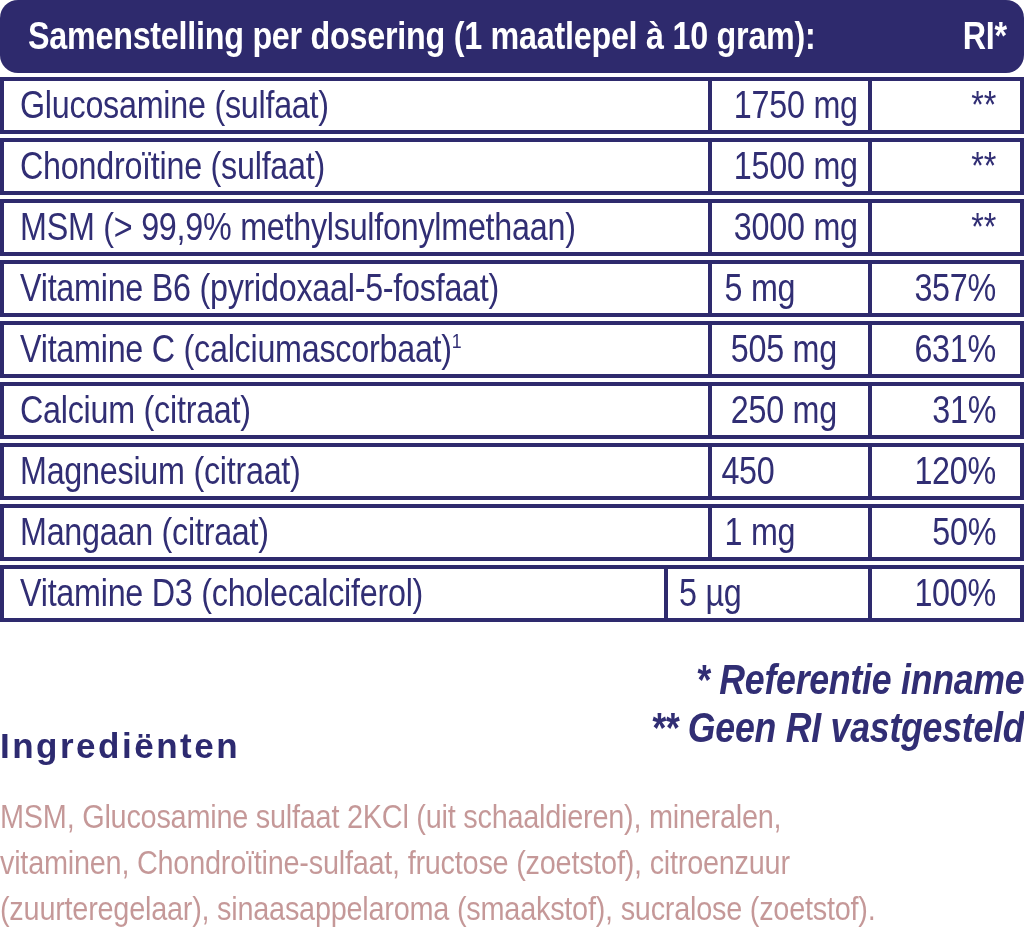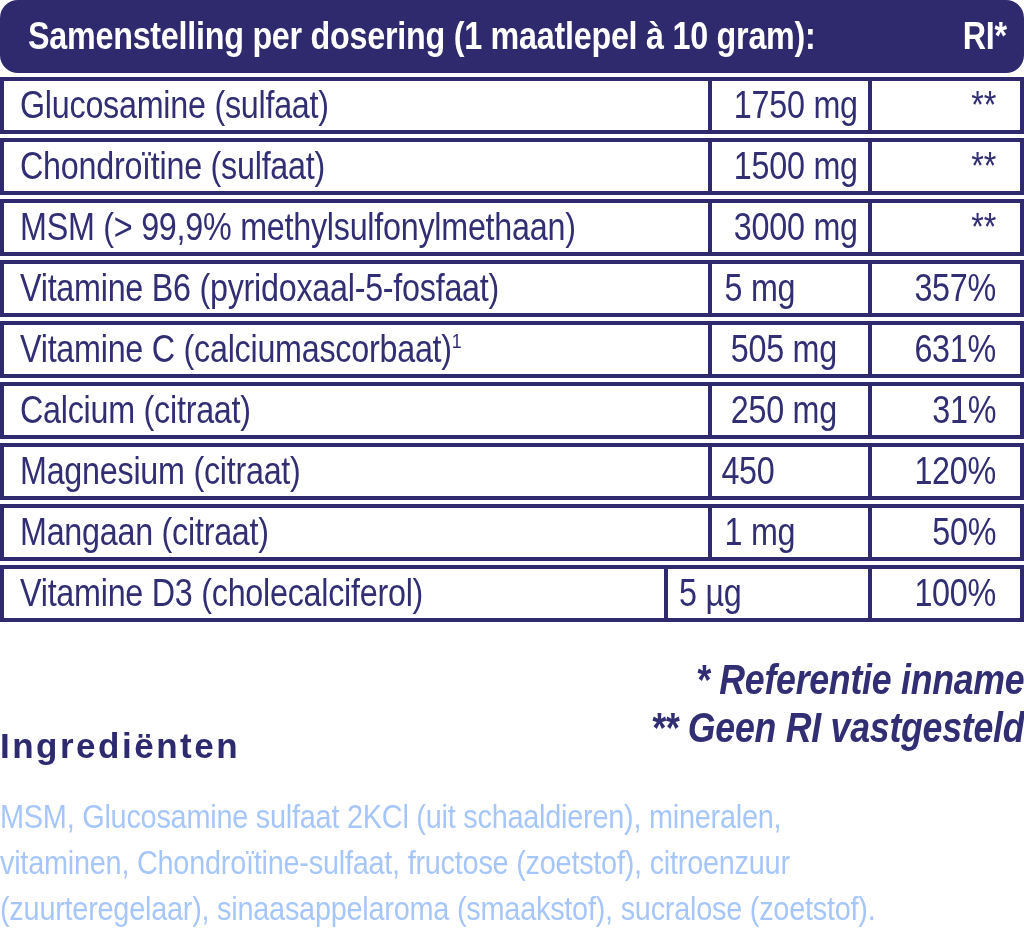--- a/index.html
+++ b/index.html
@@ -114,21 +114,21 @@
     letter-spacing: 2.5px;
     color: #2d2a70;
   }
   .ingredients-text {
     position: absolute;
     left: 0;
     top: 793px;
     width: 1024px;
     font-size: 34px;
     line-height: 46px;
-    color: #3b82f6;
+    color: #7f1d1d;
     opacity: 0.45;
     filter: blur(0.4px);
   }
   .ingredients-text .line { display: block; }
 </style>
 </head>
 <body>
 
 <div class="page">
 

